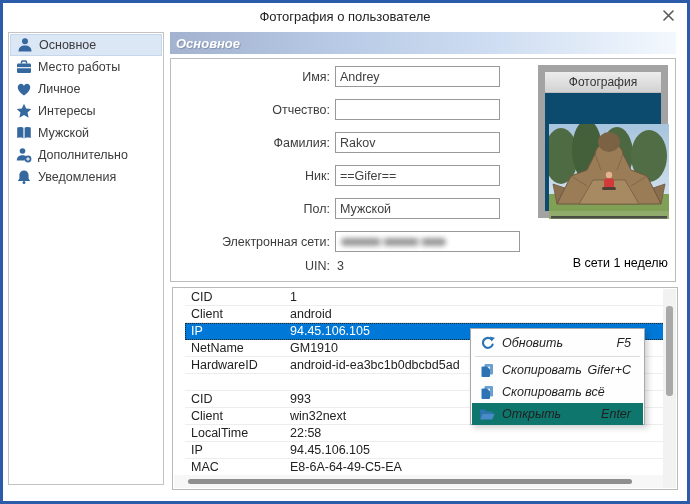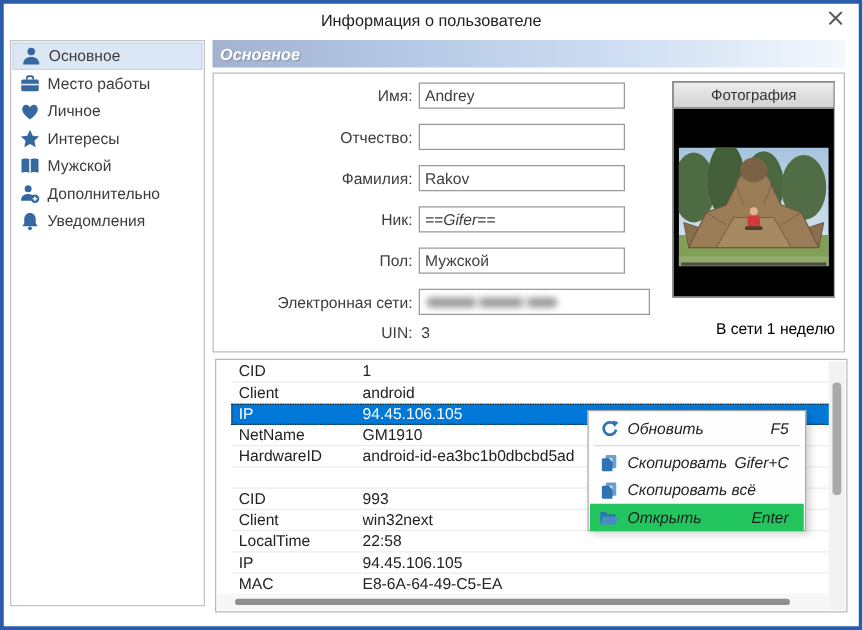--- a/index.html
+++ b/index.html
@@ -31,54 +31,54 @@
   .frm-label{position:absolute;width:160px;left:170px;text-align:right;font-size:12.5px;color:#3c3c3c;}
   .frm-input{position:absolute;left:335px;width:165px;height:21px;border:1px solid #999;box-sizing:border-box;background:#fff;font-family:"Liberation Sans",sans-serif;font-size:12.5px;color:#404040;padding:0 4px;outline:none;}
   .email-box{position:absolute;left:335px;width:185px;height:21px;border:1px solid #999;box-sizing:border-box;background:#fff;overflow:hidden;}
   .blur-blob{display:block;margin:6px 0 0 5px;height:8px;width:105px;border-radius:4px;
     background:linear-gradient(90deg,#9a9a9a 0 38px,#d8d8d8 38px 44px,#9a9a9a 44px 76px,#d8d8d8 76px 82px,#9a9a9a 82px 105px);
     filter:blur(2.5px);}
   .uin-label{position:absolute;left:170px;top:259px;width:160px;text-align:right;font-size:12.5px;color:#3c3c3c;}
   .uin-value{position:absolute;left:337px;top:259px;font-size:12.5px;color:#3c3c3c;}
 
   
-  .photo-panel{position:absolute;left:538px;top:65px;width:130px;height:173px;border:1px solid #a3a3a3;box-sizing:border-box;background:#000000;}
+  .photo-panel{position:absolute;left:538px;top:65px;width:130px;height:153px;border:7px solid #a3a3a3;box-sizing:border-box;background:#0c4a6e;}
   .photo-header{height:20px;background:linear-gradient(#ededed,#d2d2d2);border-bottom:1px solid #bdbdbd;display:flex;align-items:center;justify-content:center;font-size:12px;color:#333;}
   .photo-img{position:absolute;left:4px;top:52px;width:120px;height:95px;}
   .photo-img svg{display:block;}
   .online-status{position:absolute;left:468px;top:256px;width:200px;text-align:right;font-size:12.5px;color:#000000;}
 
   
   .dtable{position:absolute;left:172px;top:287px;width:506px;height:203px;border:1px solid #b9b9b9;box-sizing:border-box;background:#fff;}
   .trow{position:absolute;left:1px;width:490px;height:17px;display:flex;align-items:center;border-bottom:1px solid #ededed;box-sizing:border-box;font-size:12.5px;color:#222;margin-left:11px;}
   .tkey{width:99px;padding-left:6px;overflow:hidden;white-space:nowrap;}
   .tval{flex:1;overflow:hidden;white-space:nowrap;}
   .trow.selrow{background:#0078d7;color:#fff;border-bottom:1px solid #0078d7;outline:1px dotted rgba(40,25,0,.85);outline-offset:-1px;}
   .vscroll{position:absolute;right:1px;top:1px;width:13px;bottom:14px;background:#f2f2f2;}
   .vthumb{position:absolute;left:3px;top:17px;width:7px;height:90px;background:#a9a9a9;border-radius:3px;}
   .hscroll{position:absolute;left:1px;right:14px;bottom:1px;height:13px;background:#f7f7f7;}
   .hthumb{position:absolute;left:14px;top:4px;width:444px;height:5px;background:#8f8f8f;border-radius:2.5px;}
   .scorner{position:absolute;right:1px;bottom:1px;width:13px;height:13px;background:#f2f2f2;}
 
   
   .cmenu{position:absolute;left:470px;top:328px;width:175px;height:97px;background:#fefefe;border:1px solid #a9a9a9;box-sizing:border-box;box-shadow:3px 3px 6px rgba(0,0,0,.18);padding-top:3px;font-style:italic;}
   .mitem{height:22px;margin:0 1px;display:flex;align-items:center;font-size:12.5px;color:#1f1f1f;cursor:default;}
-  .mitem.hl{background:#22c55e;}
+  .mitem.hl{background:#0f766e;}
   .micon{width:30px;display:flex;align-items:center;justify-content:center;}
   .mlabel{flex:1;}
   .mshortcut{padding-right:12px;font-size:12.5px;color:#1f1f1f;}
   .msep{height:1px;background:#dcdcdc;margin:2px 4px;}
 </style>
 </head>
 <body>
 
 <div class="window">
 
   <div class="titlebar">
-    <div class="title">Информация о пользователе</div>
+    <div class="title">Фотография о пользователе</div>
     <div class="close-btn">
       <span>
         <svg width="11" height="11" viewBox="0 0 11 11">
             <path d="M1,1 L10,10 M10,1 L1,10" stroke="#5a5a5a" stroke-width="1.6" stroke-linecap="round"></path>
           </svg>
       </span>
     </div>
   </div>
 
   <div class="sidebar">
@@ -157,21 +157,21 @@
   <div class="frm-label" style="top:70px">Имя:</div>
   <input class="frm-input" style="top: 66px;" value="Andrey">
 
   <div class="frm-label" style="top:103px">Отчество:</div>
   <input class="frm-input" style="top: 99px;" value="">
 
   <div class="frm-label" style="top:136px">Фамилия:</div>
   <input class="frm-input" style="top: 132px;" value="Rakov">
 
   <div class="frm-label" style="top:169px">Ник:</div>
-  <input class="frm-input" style="top: 165px; font-style: italic;" value="==Gifer==">
+  <input class="frm-input" style="top: 165px;" value="==Gifer==">
 
   <div class="frm-label" style="top:202px">Пол:</div>
   <input class="frm-input" style="top: 198px;" value="Мужской">
 
   <div class="frm-label" style="top:235px">Электронная сети:</div>
   <div class="email-box" style="top:231px">
     <span class="blur-blob"></span>
   </div>
 
   <div class="uin-label">UIN:</div>

